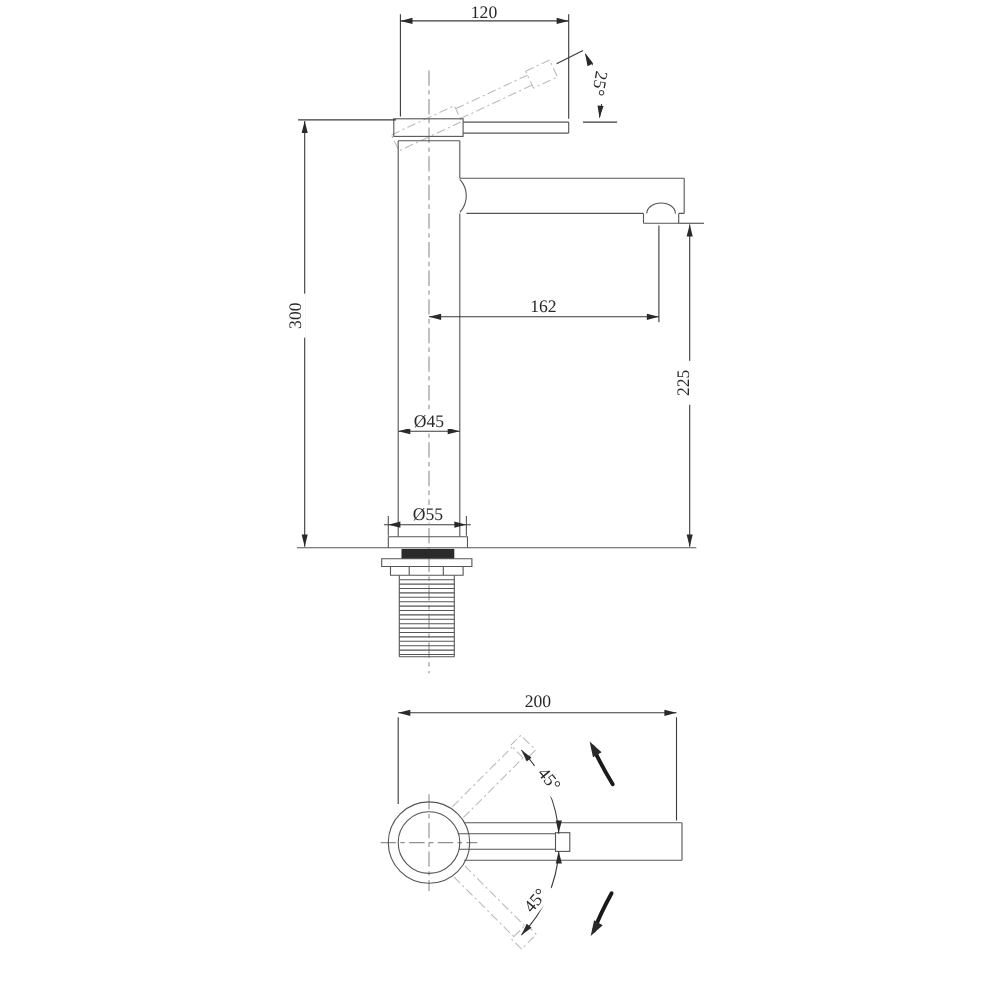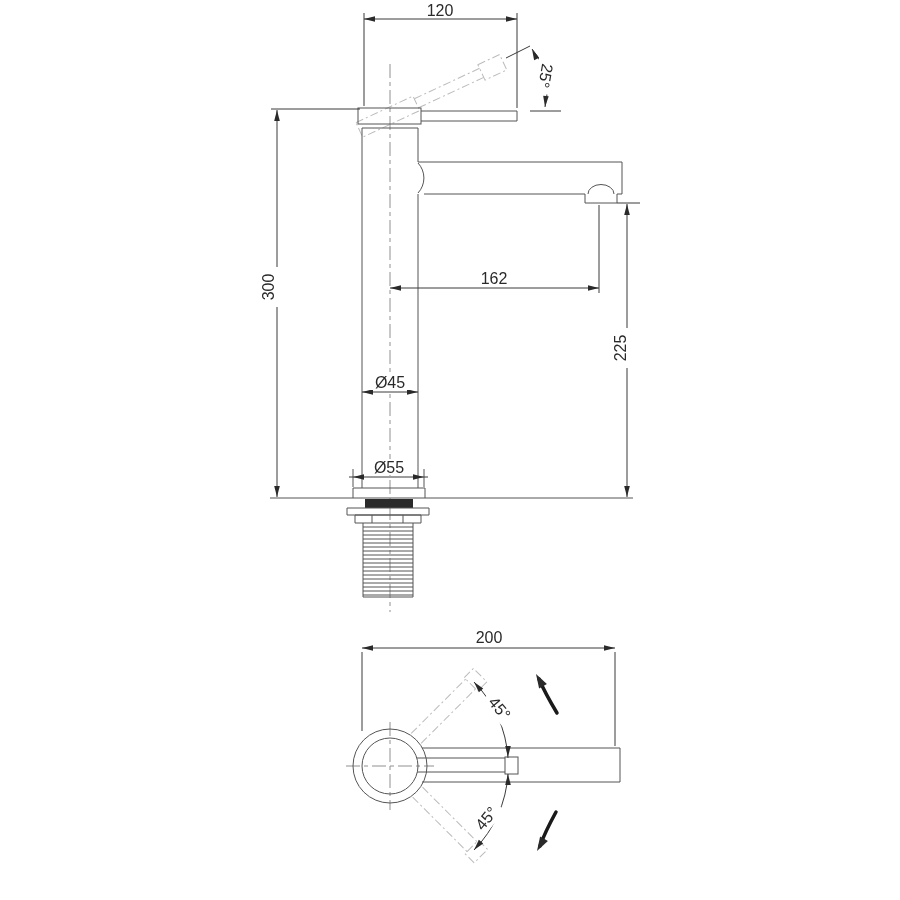--- a/index.html
+++ b/index.html
@@ -1,17 +1,17 @@
 <!DOCTYPE html>
 <html><head>
 <meta charset="utf-8">
 <style>
   html,body{margin:0;padding:0;background:#ffffff;}
   .canvas{position:relative;width:900px;height:900px;background:#ffffff;overflow:hidden;
-          font-family:Liberation Sans, sans-serif;}
+          font-family:Liberation Serif, serif;}
   svg{position:absolute;left:0;top:0;}
   
   .outline{stroke:#555;stroke-width:1;fill:none;}
   .dim{stroke:#3a3a3a;stroke-width:1;fill:none;}
   .thick{stroke:#1a1a1a;stroke-width:3.5;fill:none;stroke-linecap:round;}
   .ghost{stroke:#bcbcbc;stroke-width:1;fill:none;stroke-dasharray:8 3 2 3;}
   .centerline{stroke:#909090;stroke-width:1;fill:none;stroke-dasharray:14 4 4 4;}
   .arrow{fill:#2a2a2a;stroke:none;}
   .dimtext{font-size:16px;fill:#2a2a2a;text-anchor:middle;}
   .bg{fill:#ffffff;stroke:none;}

